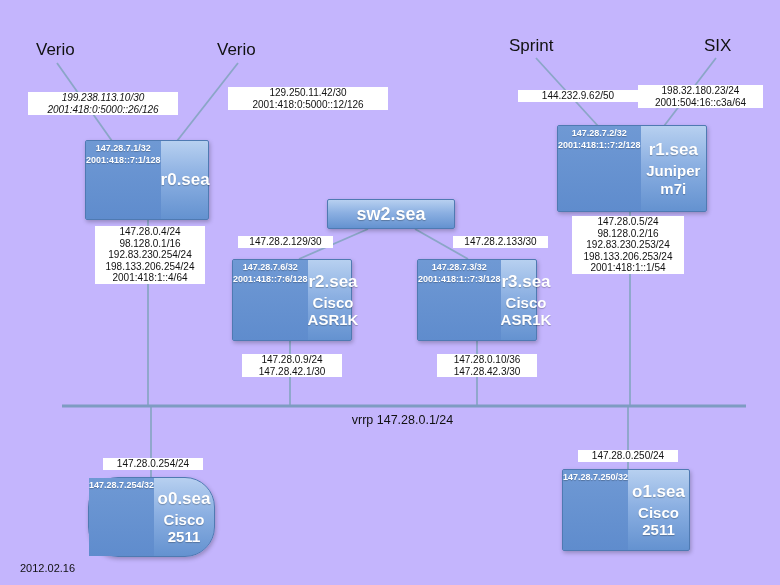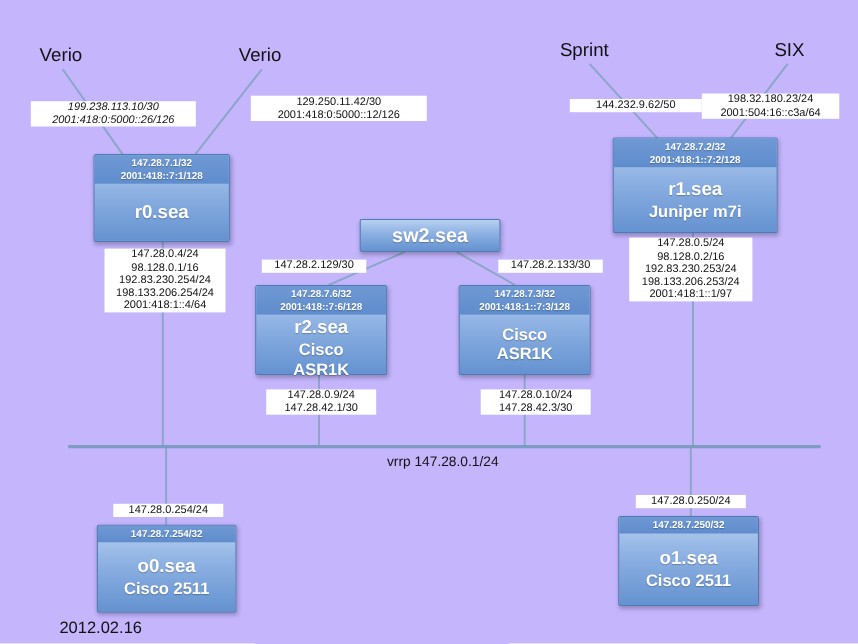--- a/index.html
+++ b/index.html
@@ -42,21 +42,21 @@
     z-index: 2;
     box-sizing: border-box;
     border: 1px solid #4f7ab2;
     border-radius: 2px;
     background: linear-gradient(180deg, #b7d0f0 0%, #8cb0e2 45%, #6492d0 100%);
     box-shadow: 1px 2px 4px rgba(0,0,0,0.25);
     color: #ffffff;
     text-align: center;
     font-weight: bold;
     display: flex;
-    flex-direction: column;
+    flex-direction: row;
     text-shadow: 0 1px 1px rgba(0,0,0,0.25);
   }
   .node-header {
     font-size: 9px;
     line-height: 1.3;
     padding: 2px 0 1px 0;
     background: linear-gradient(180deg, #6f99d4, #5f8ccd);
     white-space: pre-line;
     font-weight: bold;
   }
@@ -74,23 +74,22 @@
   .bus-label {
     position: absolute;
     z-index: 3;
     font-size: 12.5px;
     color: #111;
     text-align: center;
   }
   .date-label {
     position: absolute;
     z-index: 3;
-    font-size: 15px;
-    color: #111;
-    margin-left: 34px;
+    font-size: 11px;
+    color: #111;
   }
 </style>
 </head>
 <body>
 
 <div class="scene">
 
   <svg class="links" width="780" height="585" viewBox="0 0 780 585">
     <line x1="57" y1="63" x2="112" y2="141"></line>
     <line x1="238" y1="63" x2="177" y2="141"></line>
@@ -150,26 +149,27 @@
       <div class="node-name">r2.sea</div>
       <div class="node-model">Cisco
 ASR1K</div>
     </div>
   </div>
 
   <div class="node" style="left:417px; top:259px; width:120px; height:82px;text-align:center;">
     <div class="node-header">147.28.7.3/32
 2001:418:1::7:3/128</div>
     <div class="node-body">
+      <div class="node-name">r3.sea</div>
       <div class="node-model">Cisco
 ASR1K</div>
     </div>
   </div>
 
-  <div class="node" style="left:88px; top:477px; width:127px; height:80px;">
+  <div class="node" style="left:88px; top:477px; width:127px; height:80px;border-radius:30px;">
     <div class="node-header">147.28.7.254/32</div>
     <div class="node-body">
       <div class="node-name">o0.sea</div>
       <div class="node-model">Cisco 2511</div>
     </div>
   </div>
 
   <div class="node" style="left:562px; top:469px; width:128px; height:82px;justify-content:flex-end;">
     <div class="node-header">147.28.7.250/32</div>
     <div class="node-body">
@@ -180,26 +180,26 @@
 
   <div class="ann" style="left:95px;  top:226px; width:110px;">147.28.0.4/24
 98.128.0.1/16
 192.83.230.254/24
 198.133.206.254/24
 2001:418:1::4/64</div>
   <div class="ann" style="left:572px; top:216px; width:112px;">147.28.0.5/24
 98.128.0.2/16
 192.83.230.253/24
 198.133.206.253/24
-2001:418:1::1/97</div>
+2001:418:1::1/54</div>
   <div class="ann" style="left:238px; top:236px; width:95px;">147.28.2.129/30</div>
   <div class="ann" style="left:453px; top:236px; width:95px;">147.28.2.133/30</div>
   <div class="ann" style="left:242px; top:354px; width:100px;">147.28.0.9/24
 147.28.42.1/30</div>
-  <div class="ann" style="left:437px; top:354px; width:100px;">147.28.0.10/24
+  <div class="ann" style="left:437px; top:354px; width:100px;">147.28.0.10/36
 147.28.42.3/30</div>
   <div class="ann" style="left:103px; top:458px; width:100px;">147.28.0.254/24</div>
   <div class="ann" style="left:578px; top:450px; width:100px;">147.28.0.250/24</div>
 
   <div class="bus-label" style="left:330px; top:413px; width:145px;">vrrp 147.28.0.1/24</div>
 
   <div class="date-label" style="left:20px; top:562px;">2012.02.16</div>
 
 </div>
 

